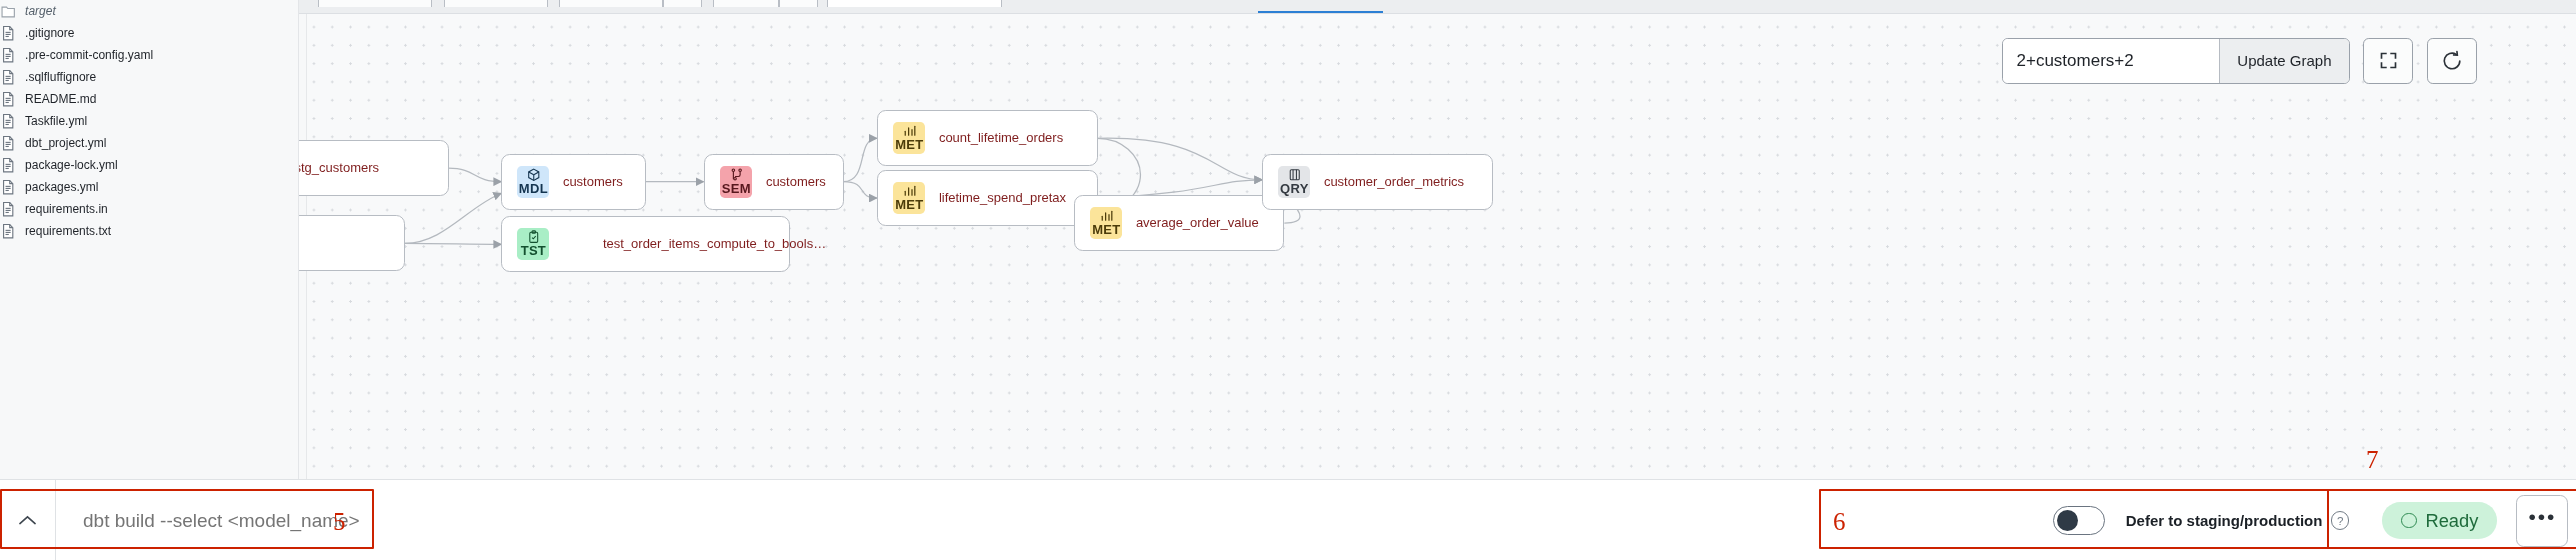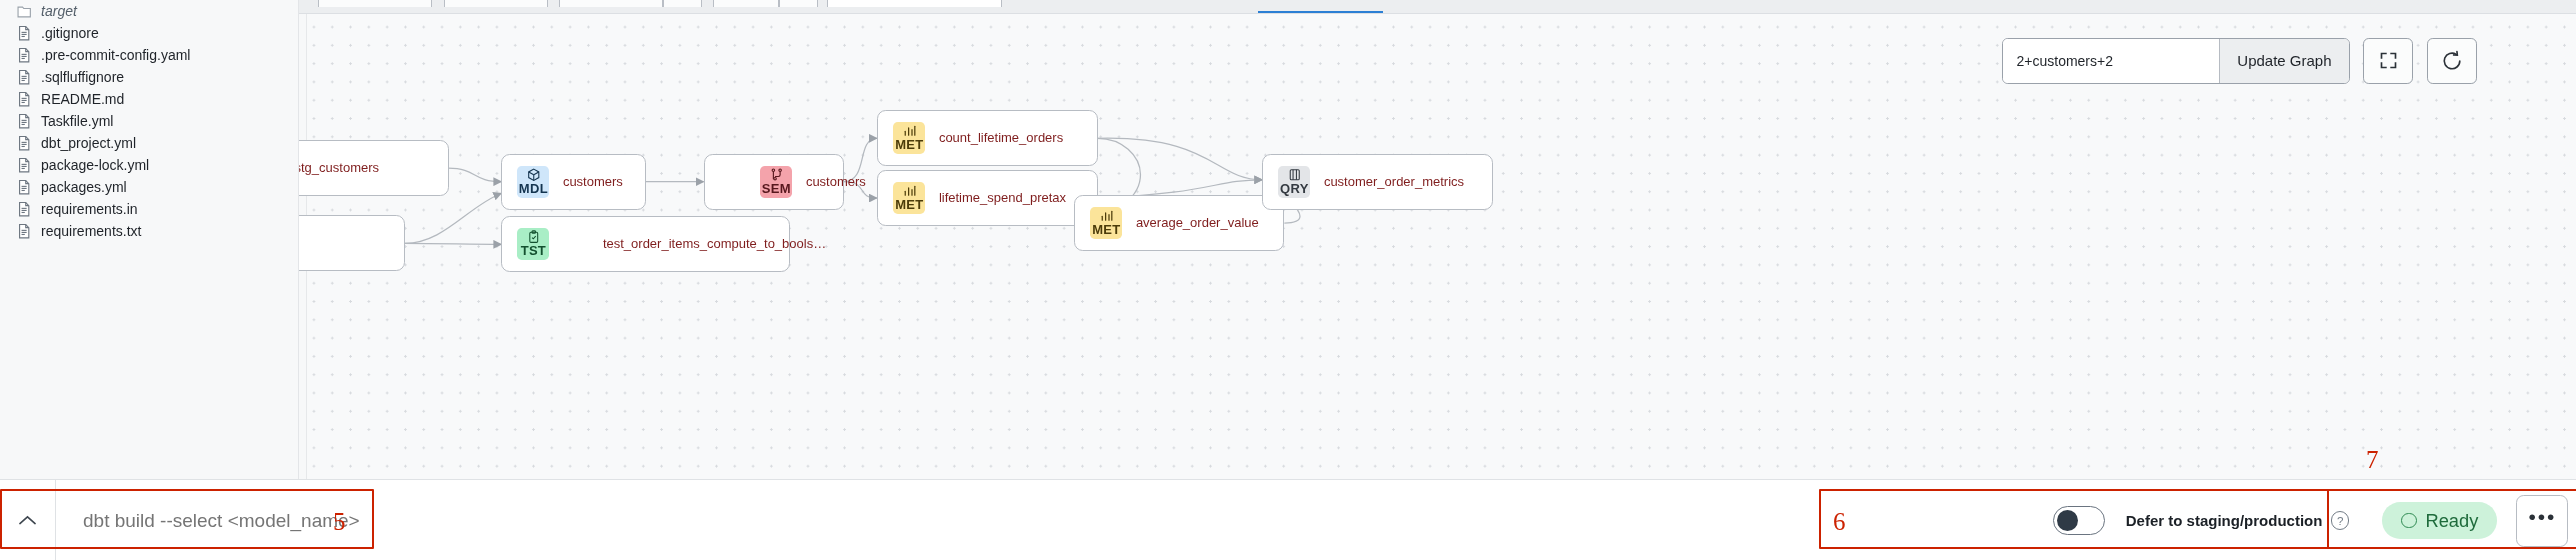--- a/index.html
+++ b/index.html
@@ -18,22 +18,22 @@
     width: 299px; height: 479px;
     background: #f7f8f9;
     border-right: 1px solid #e3e5e8;
     padding-top: 0px;
     overflow: hidden;
   }
   .file-row {
     display: flex;
     align-items: center;
     height: 22px;
-    padding-left: 16px;
-    font-size: 14px;
+    padding-left: 0;
+    font-size: 12px;
     color: #1f2329;
     white-space: nowrap;
   }
   .file-row .ficon {
     width: 16.4px; height: 16.4px;
     margin-right: 8.7px;
     flex: 0 0 16.4px;
     display: block;
   }
   .file-row.is-folder .label {
@@ -107,21 +107,21 @@
     border-radius: 5.8px;
     overflow: hidden;
     background: #fff;
   }
   #graph-selector-input {
     width: 216px;
     border: none;
     outline: none;
     background: #ffffff;
     font-family: "Liberation Sans", sans-serif;
-    font-size: 14px;
+    font-size: 17px;
     color: #1f2329;
     padding: 0 13.5px;
   }
   #update-graph-button {
     border: none;
     border-left: 1px solid #b6bbc2;
     background: #eceef0;
     font-family: "Liberation Sans", sans-serif;
     font-size: 15px;
     color: #1f2329;
@@ -172,21 +172,21 @@
   }
   .node .nlabel {
     font-size: 13px;
     color: #7f1d1d;
     white-space: nowrap;
   }
   .node.plain { padding: 0 13.5px; }
   .node.plain .nlabel { font-size: 13px; }
 
   .badge-mdl { background: #cfe6fa; color: #14344f; }
-  .badge-sem { background: #f4a3ab; color: #57171d; margin-left: 40px; }
+  .badge-sem { background: #f4a3ab; color: #57171d; }
   .badge-met { background: #fbe49a; color: #4c3c0a; }
   .badge-tst { background: #a9eec6; color: #13502f; }
   .badge-qry { background: #e3e5e8; color: #343a41; }
 
   #edges { position: absolute; left: 0; top: 0; width: 100%; height: 100%; z-index: 10; }
 
   
   #bottom-bar {
     position: absolute;
     left: 0; top: 479px;

